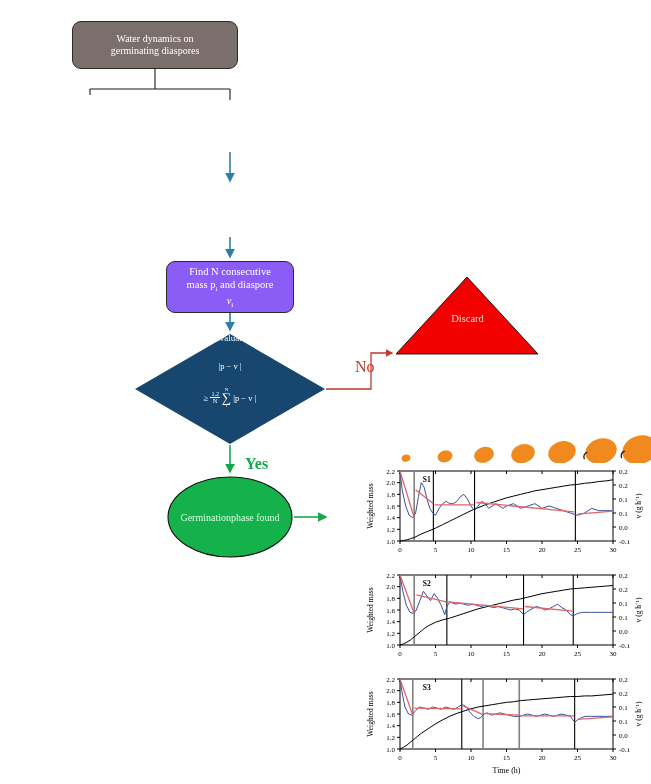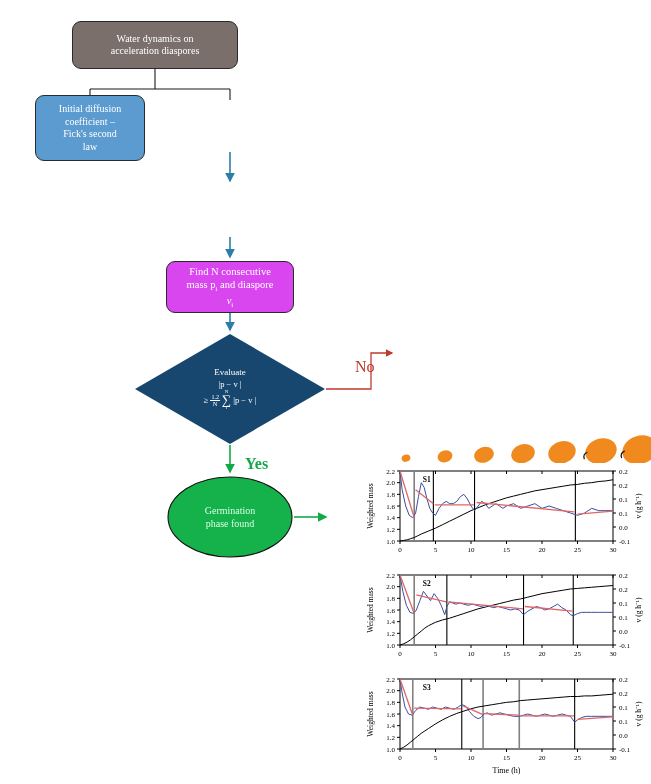--- a/index.html
+++ b/index.html
@@ -8,37 +8,37 @@
   #root{position:absolute;left:0;top:3px;width:651px;height:784px;padding-left:32px;}
 
   
   .node{position:absolute;box-sizing:border-box;display:flex;align-items:center;
         justify-content:center;text-align:center;color:#ffffff;line-height:1.25;}
   .rbox{border-radius:9px;border:1px solid #2a2a2a;}
   .n-title{left:72px;top:18px;width:166px;height:48px;background:#7b6f6b;font-size:10px;}
   .n-fick{left:35px;top:92px;width:110px;height:66px;background:#5b9bd0;font-size:10px;}
   .n-mass{left:166px;top:97px;width:128px;height:52px;background:#1a78b4;font-size:10.5px;}
   .n-vel {left:166px;top:182px;width:128px;height:52px;background:#1a78b4;font-size:10.5px;}
-  .n-find{left:166px;top:258px;width:128px;height:52px;background:#d946ef;font-size:10.5px;}
+  .n-find{left:166px;top:258px;width:128px;height:52px;background:#8b5cf6;font-size:10.5px;}
 
   .diamond{position:absolute;left:134px;top:330px;width:192px;height:112px;}
   .diamond svg{position:absolute;left:0;top:0;}
   .diamond .dtxt{position:absolute;left:0;top:0;width:192px;height:112px;
-       display:flex;flex-direction:column;align-items:center;justify-content:center;
-       color:#fff;font-size:8.5px;line-height:1.18;}
+       display:flex;flex-direction:column;align-items:center;
+       color:#fff;font-size:8.5px;line-height:1.18;gap:16px;}
 
   .tri{position:absolute;left:395px;top:272px;width:145px;height:82px;}
   .tri svg{position:absolute;left:0;top:0;}
   .tri .ttxt{position:absolute;left:0;top:38px;width:145px;text-align:center;
        color:#ffd9c9;font-size:10.5px;}
 
   .ell{position:absolute;left:166px;top:472px;width:128px;height:84px;}
   .ell svg{position:absolute;left:0;top:0;}
   .ell .etxt{position:absolute;left:0;top:0;width:128px;height:84px;display:flex;
-       flex-direction:column;align-items:center;justify-content:center;
+       flex-direction:row;align-items:center;justify-content:center;
        color:#d8ffe4;font-size:10px;line-height:1.3;}
 
   .lbl{position:absolute;font-size:16px;}
   .lbl-no{left:355px;top:355px;color:#c0392b;}
   .lbl-yes{left:245px;top:452px;color:#13a84a;font-weight:bold;}
 
   .conn{position:absolute;left:0;top:0;width:651px;height:784px;pointer-events:none;}
 
   
   #charts{position:absolute;left:360px;top:424px;width:291px;height:360px;}
@@ -81,32 +81,24 @@
     <path d="M326,386 L371,386 L371,350 L392,350" stroke="#c0392b" stroke-width="1.3" fill="none" marker-end="url(#ard)"></path>
 
     <path d="M230,442 L230,469" stroke="#13a84a" stroke-width="1.6" fill="none" marker-end="url(#agr)"></path>
 
     <path d="M294,514 L326,514" stroke="#13a84a" stroke-width="1.6" fill="none" marker-end="url(#agr)"></path>
   </svg>
 
   <div class="node rbox n-title">
     <div>
       <div>Water dynamics on</div>
-      <div>acceleration diaspores</div>
+      <div>germinating diaspores</div>
     </div>
   </div>
 
-  <div class="node rbox n-fick">
-    <div>
-      <div>Initial diffusion</div>
-      <div>coefficient –</div>
-      <div>Fick's second</div>
-      <div>law</div>
-    </div>
-  </div>
 
 
 
   <div class="node rbox n-find">
     <div>
       <div>Find N consecutive</div>
       <div>
         <span>mass  p</span><sub style="font-size:7px">i</sub>
         <span>and  diaspore</span>
       </div>
@@ -134,20 +126,26 @@
         <span style="display:inline-flex;flex-direction:column;align-items:center;line-height:0.9;">
           <span style="font-size:5px;">N</span>
           <span style="font-size:13px;">∑</span>
           <span style="font-size:5px;">i</span>
         </span>
         <span>|p  − v |</span>
       </div>
     </div>
   </div>
 
+  <div class="tri">
+    <svg width="145" height="82">
+      <polygon points="72,2 143,79 1,79" fill="#f20000" stroke="#1a1a1a" stroke-width="1"></polygon>
+    </svg>
+    <div class="ttxt">Discard</div>
+  </div>
 
   <div class="ell">
     <svg width="128" height="84">
       <ellipse cx="64" cy="42" rx="62" ry="40" fill="#15b14b" stroke="#111" stroke-width="1.1"></ellipse>
     </svg>
     <div class="etxt">
       <div>Germination</div>
       <div>phase found</div>
     </div>
   </div>

